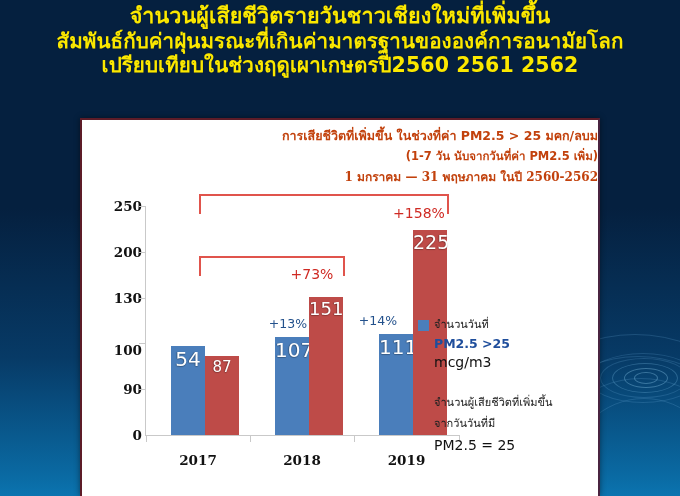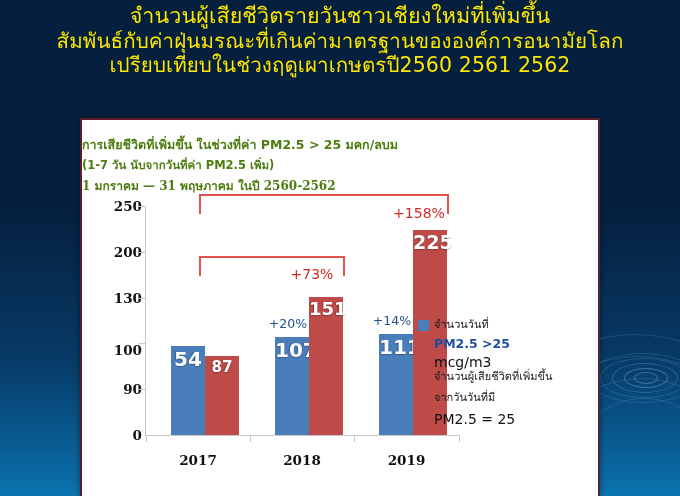--- a/index.html
+++ b/index.html
@@ -14,38 +14,38 @@
   }
   
   .ripples{position:absolute;right:0;top:0;width:90px;height:496px;overflow:hidden;pointer-events:none;}
   .ring{position:absolute;border:1.4px solid rgba(120,185,225,.30);border-radius:50%;}
   .ring.small{border-width:1.2px;border-color:rgba(140,200,235,.38);}
   .ring.big{border-color:rgba(110,175,220,.22);}
 
   
   .titles{position:absolute;left:0;top:4px;width:680px;text-align:center;z-index:5;}
   .t-line{
-    color:#fbe800;font-weight:normal;line-height:1.12;
+    color:#fbe800;font-weight:bold;line-height:1.12;
     text-shadow:0 0 1px rgba(0,0,0,.5);
     letter-spacing:.1px;white-space:nowrap;
   }
   .t1{font-size:21.5px;}
   .t2{font-size:20.5px;margin-top:2px;}
   .t3{font-size:20.5px;margin-top:1px;}
 
   
   .panel{
     position:absolute;left:80px;top:118px;width:520px;height:378px;
     background:#ffffff;
     border-left:2px solid #5d1c28;border-top:2px solid #5d1c28;border-right:2px solid #4a2440;
     box-shadow:0 0 6px rgba(0,0,0,.45);
     box-sizing:border-box;
     z-index:4;
   }
-  .panel-head{padding-top:19px;text-align:left;color:#4d7c0f;}
+  .panel-head{padding-top:10px;text-align:right;color:#c2410c;}
   .ph-line{font-weight:bold;white-space:nowrap;line-height:1.0;}
   .ph1{font-size:12.5px;}
   .ph2{font-size:11.5px;margin-top:8px;}
   .ph3{font-size:12px;margin-top:9px;font-family:"DejaVu Serif","Liberation Serif",serif;}
 
   
   .plot-wrap{position:absolute;left:0;top:86px;width:520px;height:290px;}
   
   .ylab{position:absolute;right:0;transform:translateY(-50%);
         font-size:13.5px;font-weight:bold;color:#111;
@@ -55,21 +55,21 @@
   .axis-h{position:absolute;left:63px;top:229px;width:315px;height:1px;background:#c9c9c9;}
   .tick{position:absolute;left:57px;width:6px;height:1px;background:#c9c9c9;}
   .vtick{position:absolute;top:229px;width:1px;height:7px;background:#c9c9c9;}
 
   .plotarea{position:absolute;left:64px;top:0;width:314px;height:229px;}
   .bar{position:absolute;bottom:0;}
   .bar.blue{background:#4a7ebb;}
   .bar.red{background:#be4b48;}
   .bval{
     position:absolute;left:0;width:100%;text-align:center;
-    color:#fff;font-weight:bold;
+    color:#fff;font-weight:normal;
     text-shadow:-1px 0 1px rgba(0,0,0,.25),0 1px 1px rgba(0,0,0,.25);
   }
   .pct{
     position:absolute;text-align:center;font-weight:normal;font-size:12.5px;white-space:nowrap;
   }
   .pct.blue{color:#23518c;}
   .pct.red{color:#cf2a23;font-size:14px;}
 
   
   .bracket{position:absolute;border:2px solid #e0544c;border-bottom:none;}
@@ -152,30 +152,30 @@
 
       <div class="plotarea">
 
         <div class="bar blue" style="left:25px;width:34px;height:88.6px;">
           <div class="bval" style="top:1px;font-size:20px;">54</div>
         </div>
         <div class="bar red" style="left:59px;width:34px;height:79.5px;">
           <div class="bval" style="top:2px;font-size:15px;">87</div>
         </div>
 
-        <div class="pct blue" style="left:118px;width:48px;top:110.2px;">+20%</div>
+        <div class="pct blue" style="left:118px;width:48px;top:110.2px;">+13%</div>
         <div class="bar blue" style="left:129px;width:34px;height:97.7px;">
           <div class="bval" style="top:1px;font-size:20px;">107</div>
         </div>
         <div class="pct red" style="left:140px;width:52px;top:59.6px;">+73%</div>
         <div class="bar red" style="left:163px;width:34px;height:137.9px;">
           <div class="bval" style="top:1px;font-size:18px;">151</div>
         </div>
 
-        <div class="pct blue" style="left:222px;width:48px;top:106.5px;">+14%</div>
+        <div class="pct blue" style="left:208px;width:48px;top:106.5px;">+14%</div>
         <div class="bar blue" style="left:233px;width:34px;height:101.4px;">
           <div class="bval" style="top:1px;font-size:20px;">111</div>
         </div>
         <div class="pct red" style="left:240px;width:66px;top:-1px;">+158%</div>
         <div class="bar red" style="left:267px;width:34px;height:205.5px;">
           <div class="bval" style="top:1px;font-size:19px;">225</div>
         </div>
 
         <div class="bracket" style="left:53px;top:50px;width:142px;height:18px;"></div>
         <div class="bracket" style="left:53px;top:-12px;width:246px;height:18px;"></div>
@@ -190,21 +190,21 @@
 
         <div class="lg-block">
           <div class="lg-row">
             <div class="swatch sw-blue"></div>
             <div class="lg-th">จำนวนวันที่</div>
           </div>
           <div class="lg-bold">PM2.5 &gt;25</div>
           <div class="lg-plain">mcg/m3</div>
         </div>
 
-        <div class="lg-block" style="">
+        <div class="lg-block" style="margin-top:26px;">
           <div class="lg-row">
             <div class="swatch sw-red"></div>
             <div class="lg-th">จำนวนผู้เสียชีวิตที่เพิ่มขึ้น</div>
           </div>
           <div class="lg-sub">จากวันวันที่มี</div>
           <div class="lg-plain2">PM2.5 = 25</div>
         </div>
 
       </div>
 

